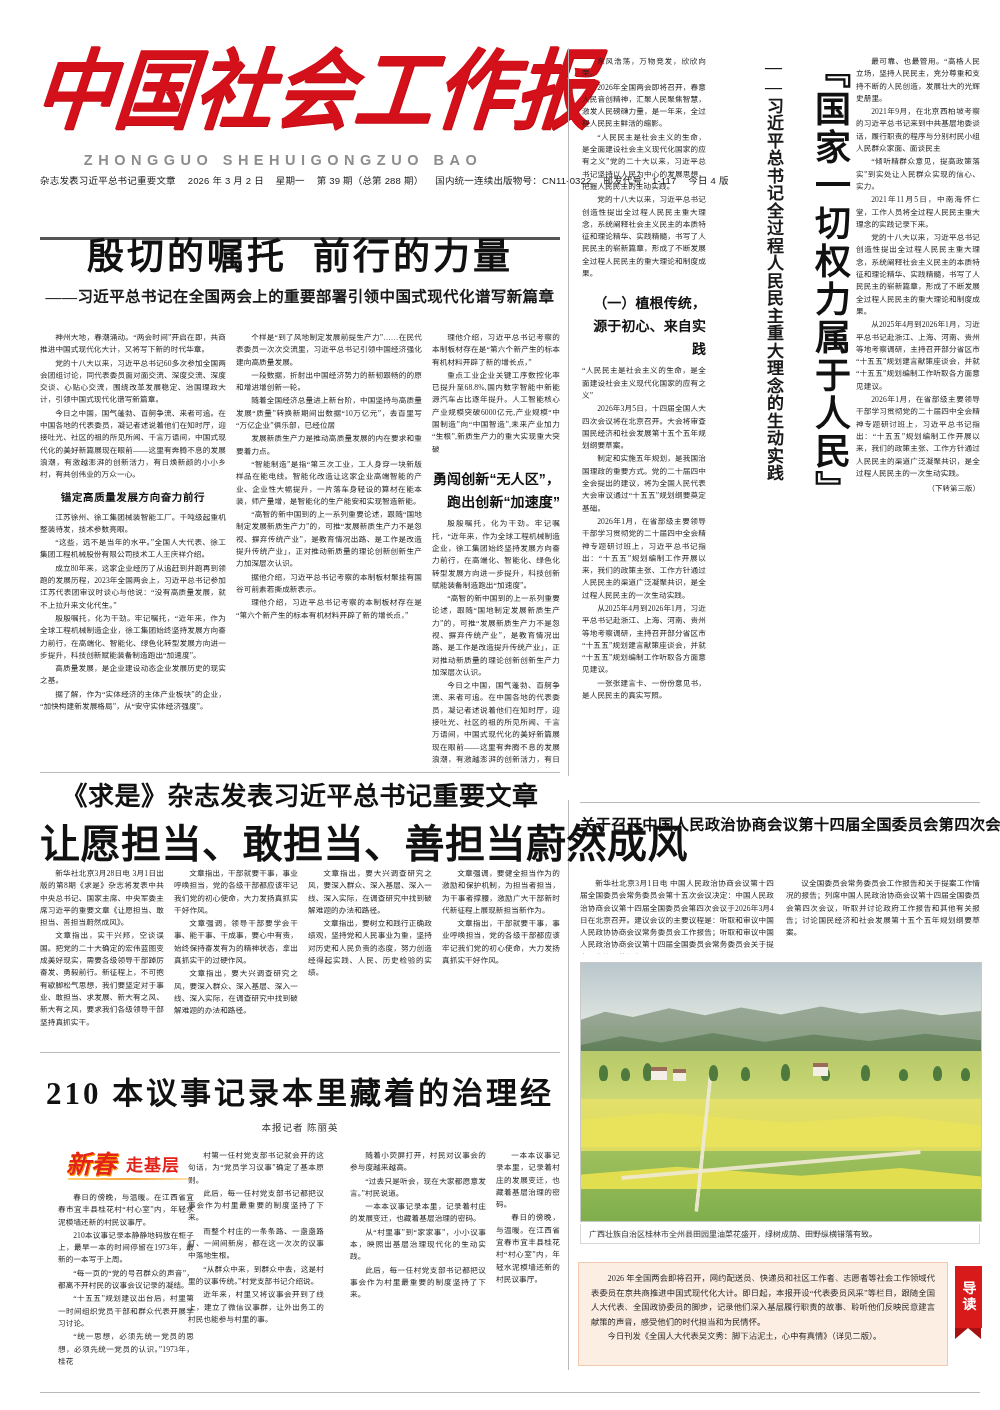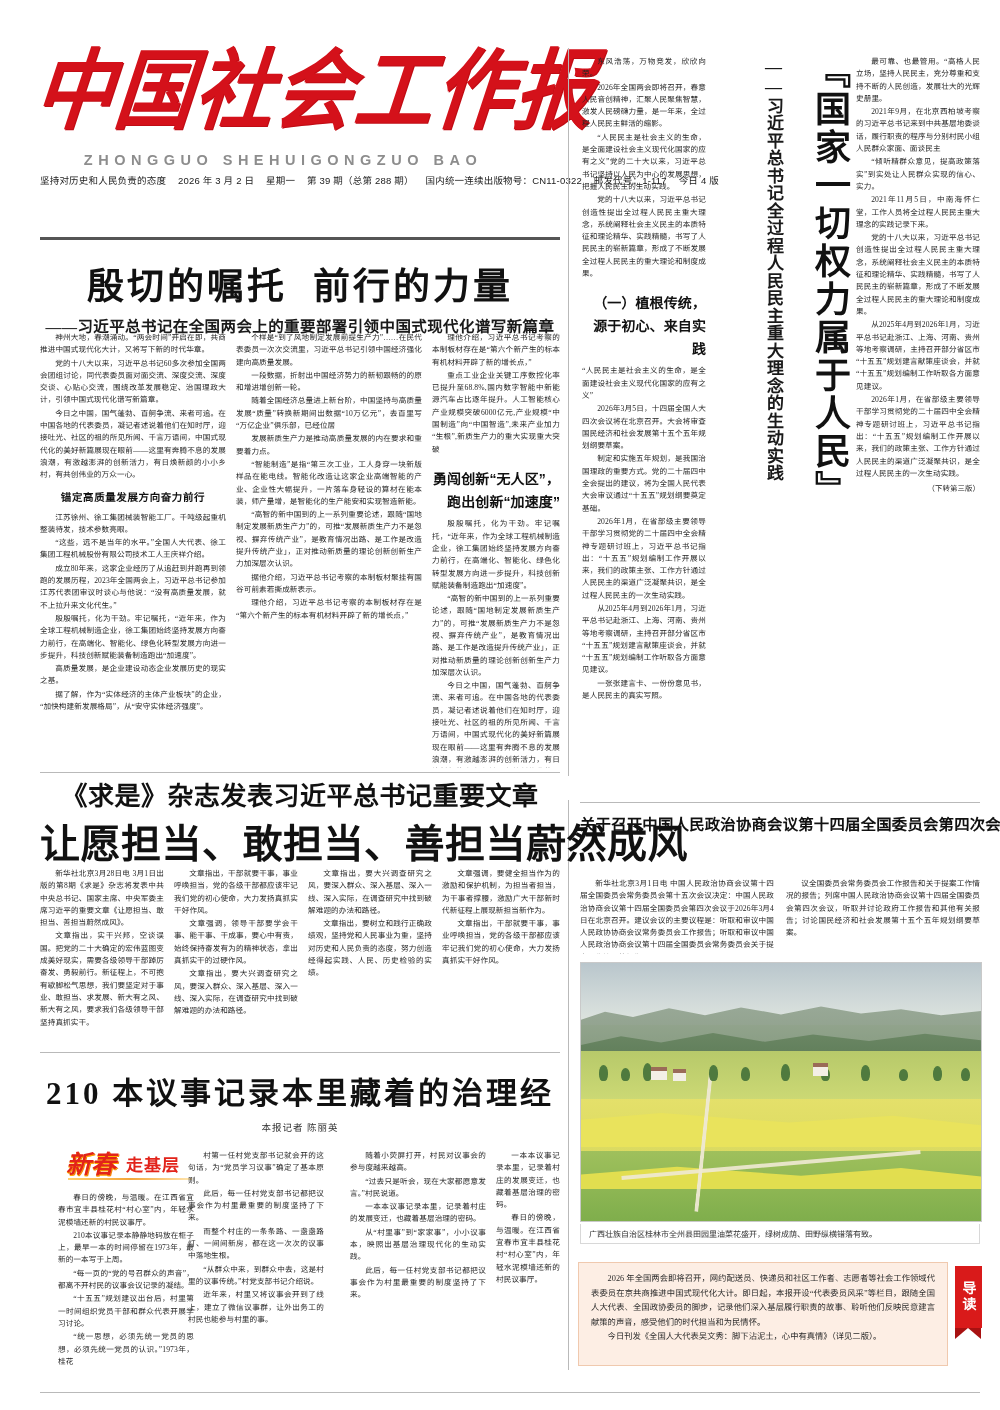--- a/index.html
+++ b/index.html
@@ -46,21 +46,21 @@
   }
   .masthead-meta span{margin-right:9px;}
   .rule-thick{position:absolute;left:40px;top:237px;width:520px;height:2.5px;background:#555;}
 
   
   .vrule{position:absolute;width:1px;background:#b9b9b9;}
   .hrule{position:absolute;height:1px;background:#b9b9b9;}
 
   
   .lead-head{
-    position:absolute;left:40px;top:266px;width:520px;text-align:center;
+    position:absolute;left:40px;top:236px;width:520px;text-align:center;
   }
   .lead-title{
     font-family:"Liberation Sans","DejaVu Sans",sans-serif;
     font-size:37px;font-weight:700;letter-spacing:3px;color:#111;
     line-height:1.12;
     white-space:nowrap;
   }
   .lead-title .gap{display:inline-block;width:26px;}
   .lead-sub{
     margin-top:7px;
@@ -236,21 +236,21 @@
 </style>
 </head>
 <body>
 
 <div class="page">
 
   <div class="masthead">
     <div class="logo-cn">中国社会工作报</div>
     <div class="logo-pinyin">ZHONGGUO  SHEHUIGONGZUO  BAO</div>
     <div class="masthead-meta">
-      <span>坚持对历史和人民负责的态度</span>
+      <span>杂志发表习近平总书记重要文章</span>
       <span>2026 年 3 月 2 日</span>
       <span>星期一</span>
       <span>第 39 期（总第 288 期）</span>
       <span>国内统一连续出版物号：CN11-0322</span>
       <span>邮发代号：1-117</span>
       <span>今日 4 版</span>
     </div>
   </div>
   <div class="rule-thick"></div>
 

